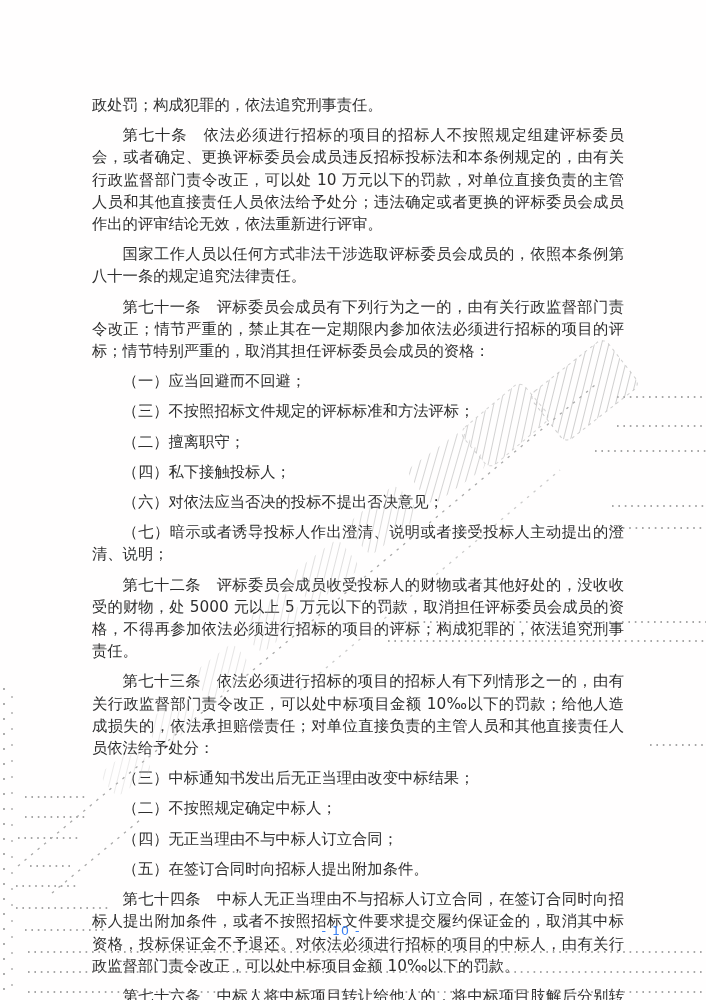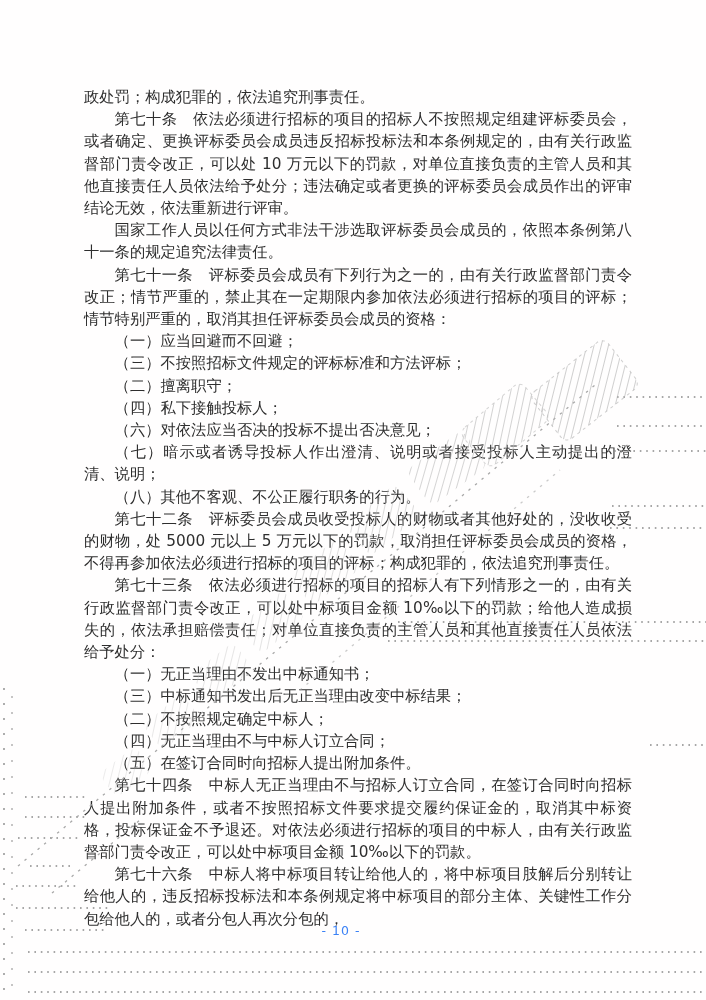--- a/index.html
+++ b/index.html
@@ -10,21 +10,21 @@
     overflow:hidden;
     font-family:"DejaVu Sans", sans-serif;
   }
   .page{position:absolute;inset:0;background:#fffefe;}
   .body-text{
     position:absolute;left:84px;top:86px;width:548px;
     font-size:15.3px;line-height:22.2px;color:#2e2e2e;
     text-align:justify;text-justify:inter-character;
     word-break:break-all;
   }
-  .body-text p{margin:0;text-indent:2em;}
+  .body-text p{margin:8px;text-indent:2em;}
   .body-text p.flush{text-indent:0;}
   .deco{position:absolute;left:0;top:0;pointer-events:none;}
   .footer{
     position:absolute;top:923px;left:0;width:682px;
     text-align:center;font-size:12.5px;color:#3b82f6;letter-spacing:1px;
   }
 </style>
 </head>
 <body>
 
@@ -34,24 +34,22 @@
       <p class="flush">政处罚；构成犯罪的，依法追究刑事责任。</p>
       <p>第七十条　依法必须进行招标的项目的招标人不按照规定组建评标委员会，或者确定、更换评标委员会成员违反招标投标法和本条例规定的，由有关行政监督部门责令改正，可以处 10 万元以下的罚款，对单位直接负责的主管人员和其他直接责任人员依法给予处分；违法确定或者更换的评标委员会成员作出的评审结论无效，依法重新进行评审。</p>
       <p>国家工作人员以任何方式非法干涉选取评标委员会成员的，依照本条例第八十一条的规定追究法律责任。</p>
       <p>第七十一条　评标委员会成员有下列行为之一的，由有关行政监督部门责令改正；情节严重的，禁止其在一定期限内参加依法必须进行招标的项目的评标；情节特别严重的，取消其担任评标委员会成员的资格：</p>
       <p>（一）应当回避而不回避；</p>
       <p>（三）不按照招标文件规定的评标标准和方法评标；</p>
       <p>（二）擅离职守；</p>
       <p>（四）私下接触投标人；</p>
       <p>（六）对依法应当否决的投标不提出否决意见；</p>
       <p>（七）暗示或者诱导投标人作出澄清、说明或者接受投标人主动提出的澄清、说明；</p>
-      <p>（八）其他不客观、不公正履行职务的行为。</p>
       <p>第七十二条　评标委员会成员收受投标人的财物或者其他好处的，没收收受的财物，处 5000 元以上 5 万元以下的罚款，取消担任评标委员会成员的资格，不得再参加依法必须进行招标的项目的评标；构成犯罪的，依法追究刑事责任。</p>
       <p>第七十三条　依法必须进行招标的项目的招标人有下列情形之一的，由有关行政监督部门责令改正，可以处中标项目金额 10‰以下的罚款；给他人造成损失的，依法承担赔偿责任；对单位直接负责的主管人员和其他直接责任人员依法给予处分：</p>
-      <p>（一）无正当理由不发出中标通知书；</p>
       <p>（三）中标通知书发出后无正当理由改变中标结果；</p>
       <p>（二）不按照规定确定中标人；</p>
       <p>（四）无正当理由不与中标人订立合同；</p>
       <p>（五）在签订合同时向招标人提出附加条件。</p>
       <p>第七十四条　中标人无正当理由不与招标人订立合同，在签订合同时向招标人提出附加条件，或者不按照招标文件要求提交履约保证金的，取消其中标资格，投标保证金不予退还。对依法必须进行招标的项目的中标人，由有关行政监督部门责令改正，可以处中标项目金额 10‰以下的罚款。</p>
       <p>第七十六条　中标人将中标项目转让给他人的，将中标项目肢解后分别转让给他人的，违反招标投标法和本条例规定将中标项目的部分主体、关键性工作分包给他人的，或者分包人再次分包的，</p>
     </div>
 
   <svg class="deco" width="706" height="1000" viewBox="0 0 706 1000" aria-hidden="true">
     <defs>

